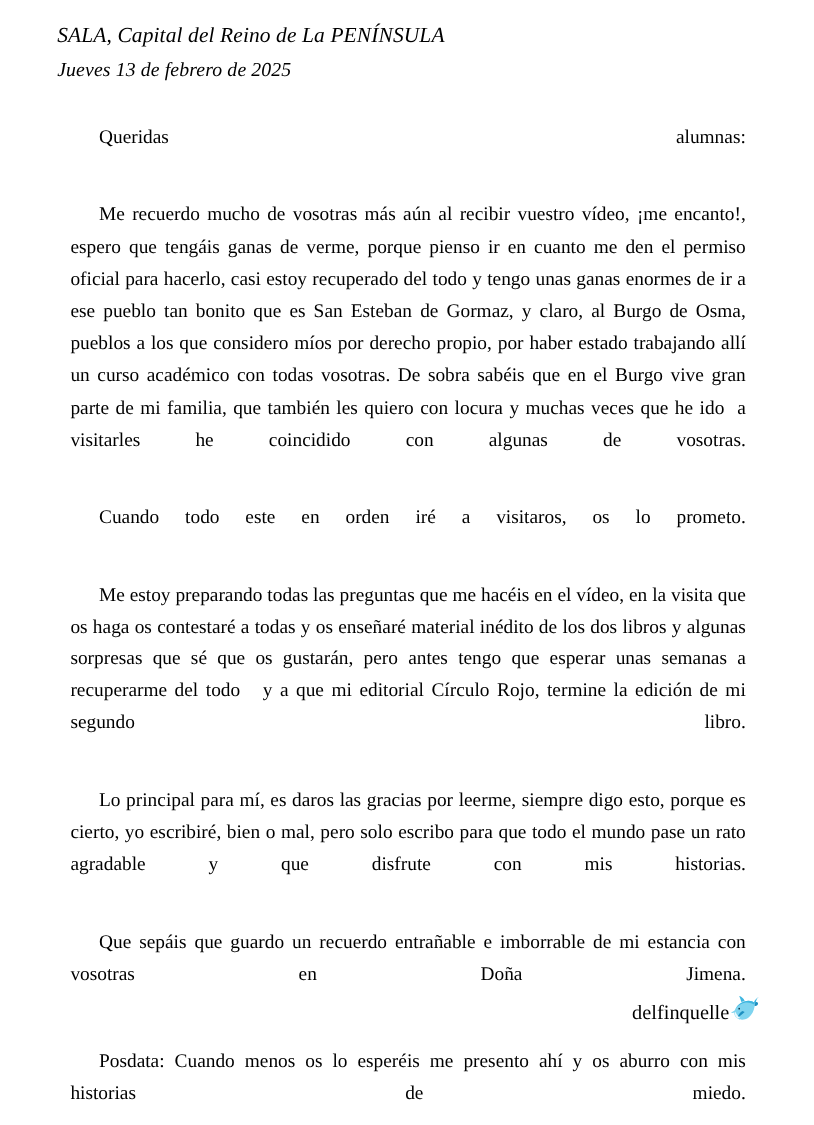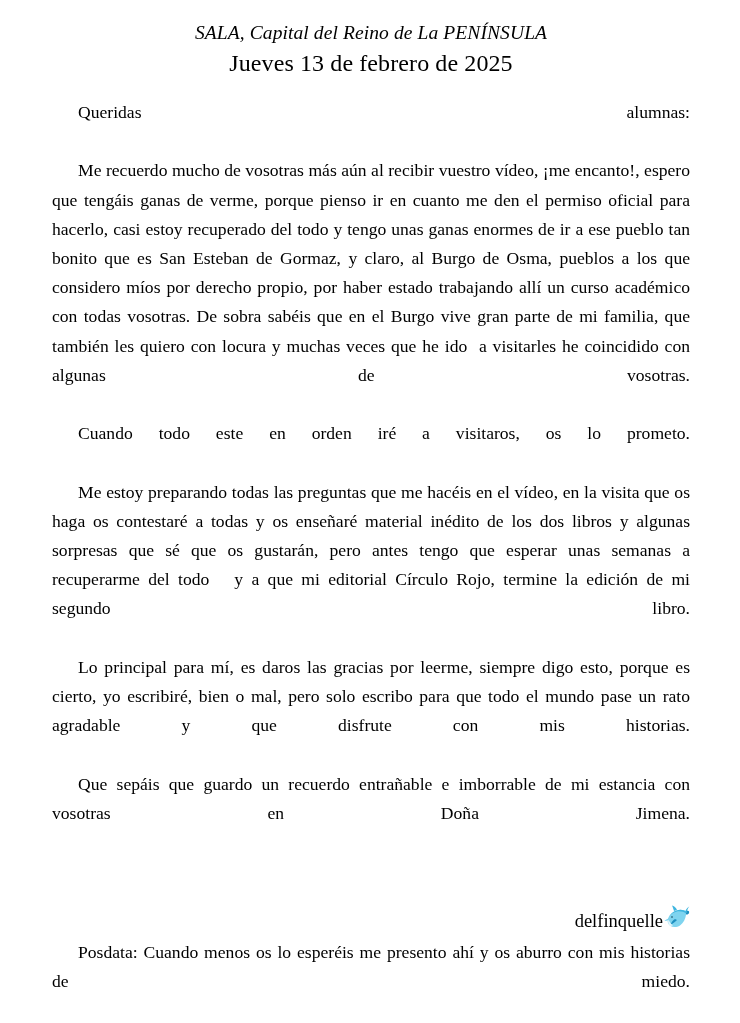--- a/index.html
+++ b/index.html
@@ -17,45 +17,46 @@
     color: #000000;
     box-sizing: border-box;
   }
 
   
   .letterhead {
     position: absolute;
     left: 52px;
     right: 50px;
     top: 18px;
-    text-align: center;
+    text-align: left;
   }
   .letterhead-place {
     font-style: italic;
     font-size: 19.5px;
     line-height: 30px;
     letter-spacing: 0.1px;
     white-space: nowrap;
   }
   .letterhead-date {
-    font-size: 24px;
+    font-style: italic;
+    font-size: 18px;
     line-height: 30px;
     letter-spacing: 0.1px;
     white-space: nowrap;
   }
 
   
   .body-copy {
     position: absolute;
     left: 52px;
     top: 98px;
     width: 638px;
   }
   .para {
-    margin: 0;
+    margin: 12px;
     font-size: 17.6px;
     line-height: 29.2px;
     text-align: justify;
     text-indent: 26px;
     text-justify: inter-word;
     hyphens: none;
     white-space: pre-wrap;
   }
   
   .para::after {

